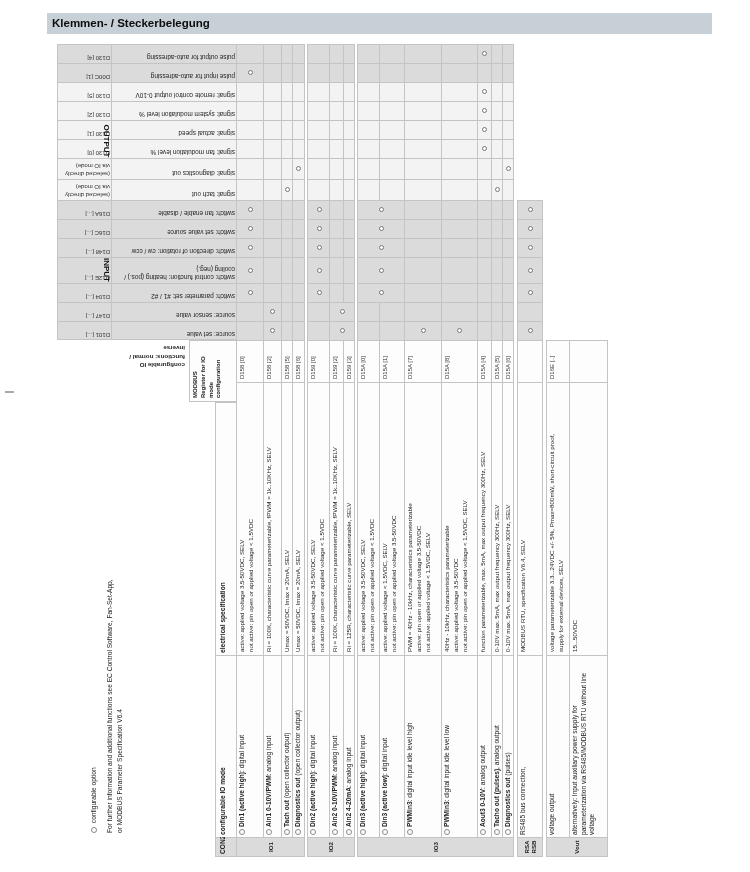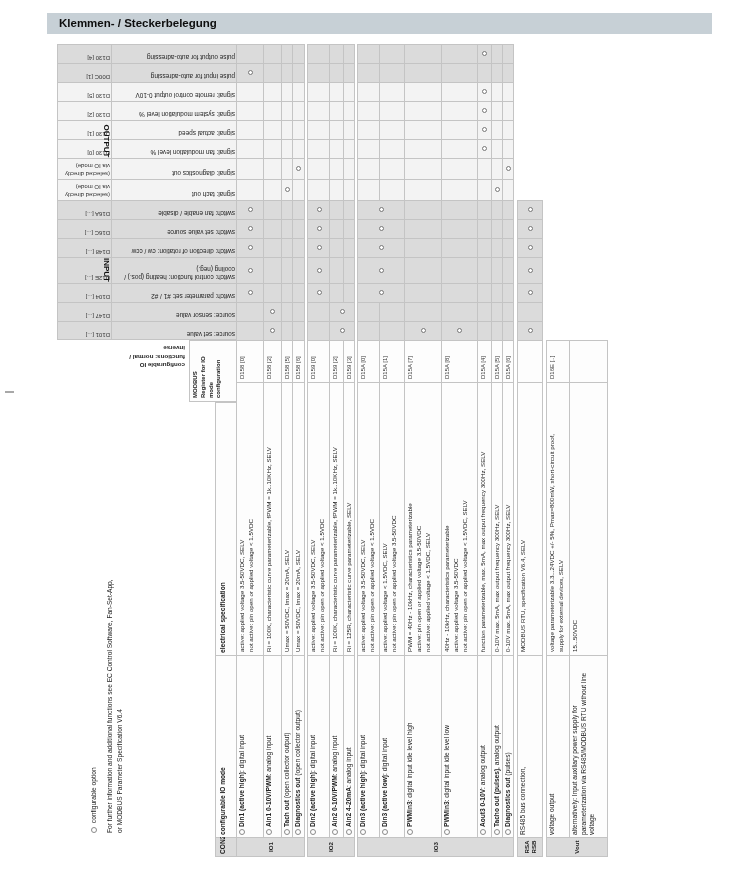--- a/index.html
+++ b/index.html
@@ -1,19 +1,19 @@
 <!DOCTYPE html>
 <html><head>
 <meta charset="utf-8">
 <style>
   html,body{margin:0;padding:0;background:#fff;}
   .page{position:relative;width:750px;height:872px;background:#ffffff;overflow:hidden;
         font-family:"Liberation Sans",sans-serif;color:#222;}
   .title-bar{position:absolute;left:47px;top:13px;width:665px;height:21px;background:#c7d0d6;
-        font-weight:bold;font-size:11.5px;color:#0d0d0d;padding:4px 0 0 12px;box-sizing:border-box;}
+        font-weight:bold;font-size:11.5px;color:#0d0d0d;padding:4px 0 0 5px;box-sizing:border-box;}
   .margin-mark{position:absolute;left:5px;top:391px;width:9px;height:2px;background:#a8a8a8;}
   .rot-wrap{position:absolute;left:57px;top:44px;width:551px;height:813px;}
   .t{position:absolute;left:0;top:0;width:813px;height:551px;
      transform:translateY(813px) rotate(-90deg);transform-origin:0 0;}
   .t div{box-sizing:border-box;}
   .cell{position:absolute;border-right:1px solid #c4c4c4;border-bottom:1px solid #c4c4c4;overflow:visible;}
   .bt{border-top:1px solid #c4c4c4;} .bl{border-left:1px solid #c4c4c4;}
   .bg-g{background:#dbdbdb;} .bg-l{background:#f3f3f3;} .bg-w{background:#fdfdfd;}
   .vt{position:absolute;transform:rotate(-90deg);transform-origin:0 0;white-space:pre-line;overflow:visible;}
   .code-t{font-size:6px;line-height:1.3;padding:2px 1px 0 2px;color:#333;}

